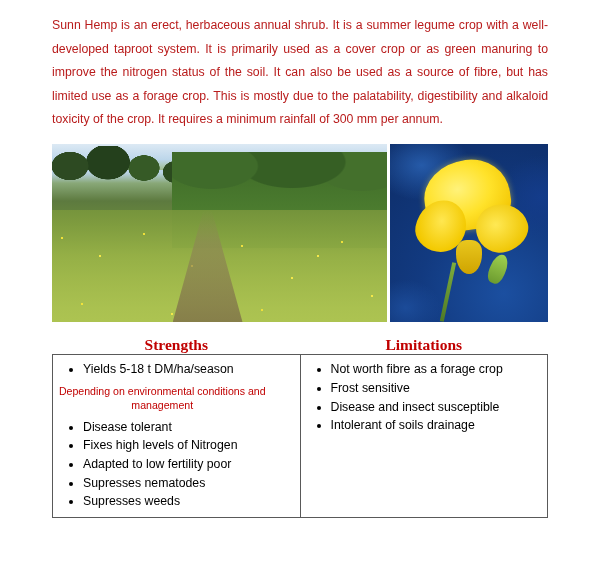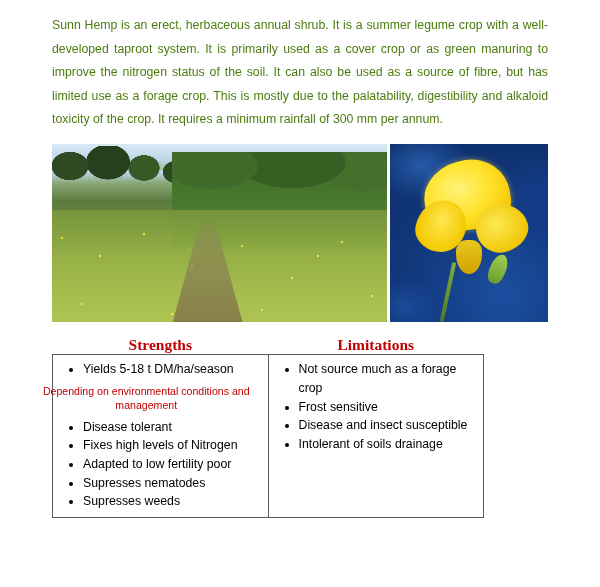--- a/index.html
+++ b/index.html
@@ -33,21 +33,21 @@
   }
   .title .sci {
     font-style: italic;
   }
   .intro {
     margin-top: 14px;
     font-size: 12.3px;
     line-height: 1.92;
     text-align: justify;
     text-justify: inter-word;
-    color: #4d7c0f;
+    color: #b91c1c;
   }
   .images {
     margin-top: 12px;
     display: flex;
     gap: 3px;
     width: 496px;
   }
   .photo {
     height: 178px;
     position: relative;
@@ -169,21 +169,21 @@
     position: absolute;
     left: 100px; top: 110px;
     width: 16px; height: 30px;
     background: linear-gradient(180deg, #9fd14f 0%, #6c9b2f 100%);
     border-radius: 50% 50% 40% 40%;
     transform: rotate(22deg);
   }
 
   table.sl {
     margin-top: 14px;
-    width: 432px;
+    width: 496px;
     border-collapse: collapse;
     table-layout: fixed;
   }
   table.sl td {
     border: 1px solid #595959;
     vertical-align: top;
     padding: 0;
   }
   .colhead {
     text-align: center;
@@ -259,21 +259,21 @@
         <ul class="pts">
           <li>Disease tolerant</li>
           <li>Fixes high levels of Nitrogen</li>
           <li>Adapted to low fertility poor</li>
           <li>Supresses nematodes</li>
           <li>Supresses weeds</li>
         </ul>
       </td>
       <td>
         <ul class="pts">
-          <li>Not source much as a forage crop</li>
+          <li>Not worth fibre as a forage crop</li>
           <li>Frost sensitive</li>
           <li>Disease and insect susceptible</li>
           <li>Intolerant of soils drainage</li>
         </ul>
       </td>
     </tr>
   </tbody>
     </table>
 
 </div>

